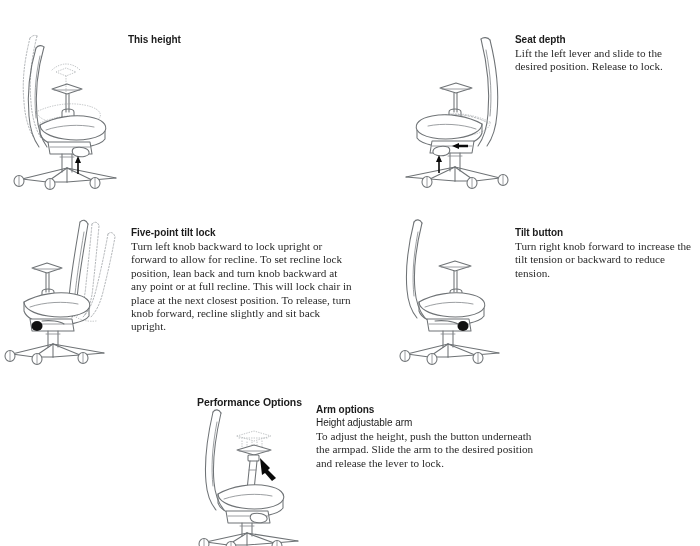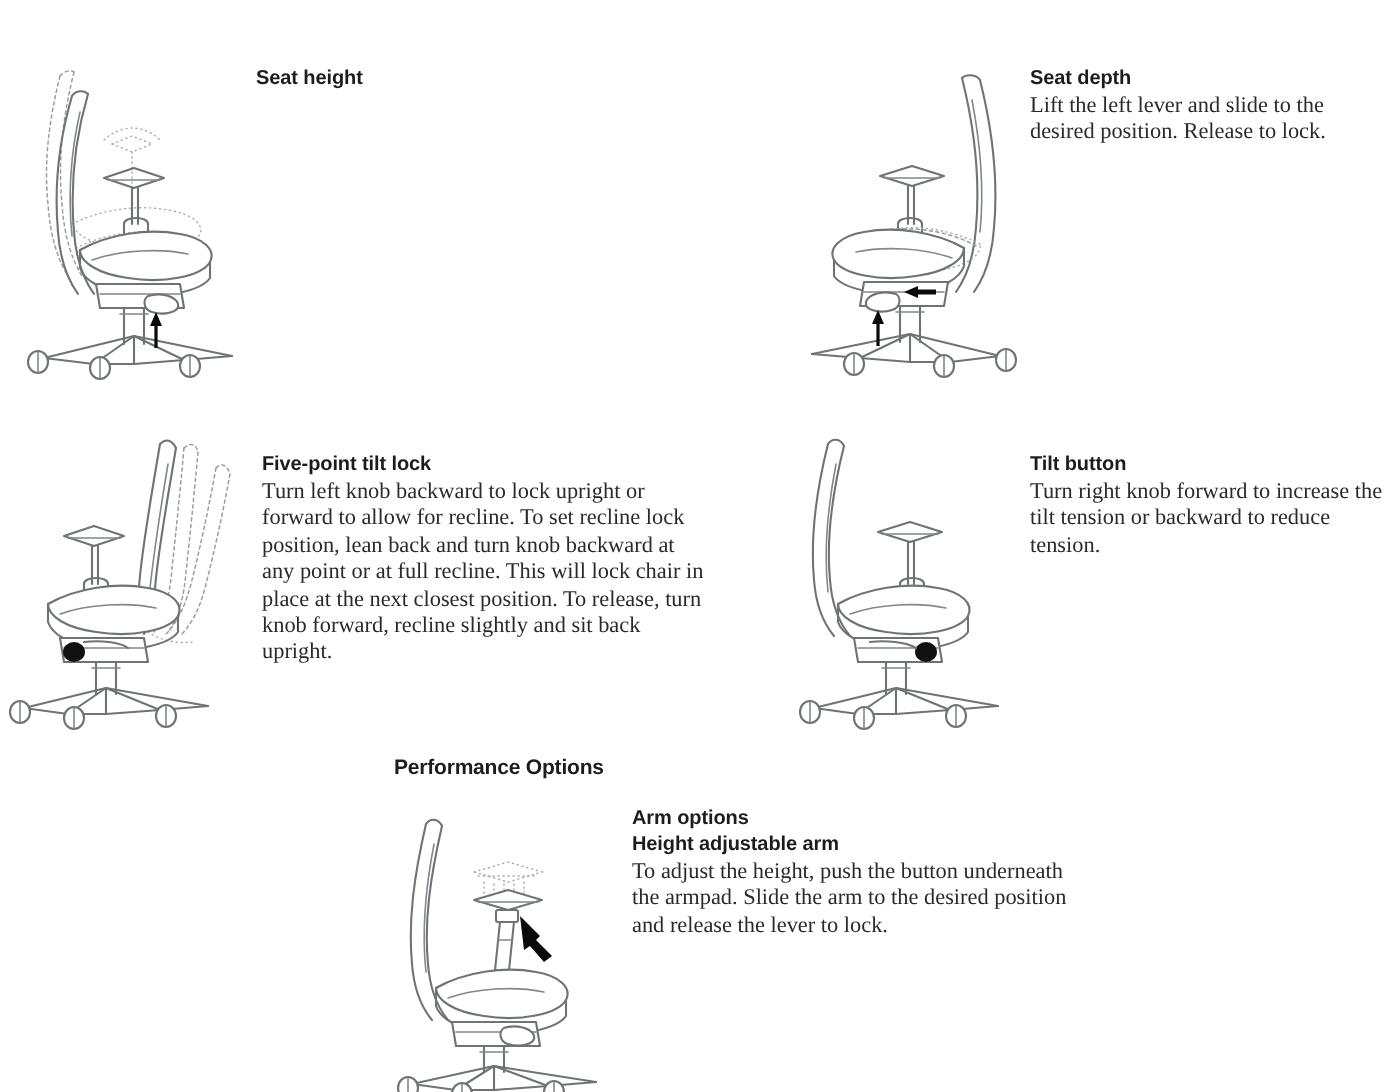--- a/index.html
+++ b/index.html
@@ -36,21 +36,21 @@
     font-family: "Liberation Sans", sans-serif;
     font-weight: bold;
     font-size: 10px;
     line-height: 13px;
     color: #1c1c1c;
     margin: 0;
     letter-spacing: -0.05px;
   }
   .tb-sub {
     font-family: "Liberation Sans", sans-serif;
-    font-weight: bold;
+    font-weight: normal;
     font-size: 10px;
     line-height: 13px;
     color: #1c1c1c;
     margin: 0;
     letter-spacing: -0.05px;
   }
   .tb-body {
     font-family: "Liberation Serif", serif;
     font-size: 11.2px;
     line-height: 13.4px;
@@ -144,21 +144,21 @@
         <path class="s-thin" d="M91 152 L91 162"></path>
       </g>
 
       <g class="arrow">
         <path d="M71 137 L74 130 L77 137 L74.8 137 L74.8 148 L73.2 148 L73.2 137 Z"></path>
       </g>
     </svg>
   </div>
 
   <div class="textblock" style="left:128px; top:33px; width:225px;">
-    <p class="tb-head">Seat height</p>
+    <p class="tb-head">This height</p>
   </div>
 
   <div class="illus" style="left:392px; top:26px;">
     <svg width="130" height="160" viewBox="0 0 130 160">
       <g transform="translate(130,0) scale(-1,1)">
 
         <g>
           <path class="s-main" d="M32 14 C25 42 23 66 25 88 C26 102 30 113 35 120"></path>
           <path class="s-main" d="M41 13 C34 41 32 65 34 88 C35 102 39 113 44 120"></path>
           <path class="s-main" d="M32 14 C34 11 39 11 41 13"></path>
@@ -356,21 +356,21 @@
         <path class="s-thin" d="M91 137 L91 147"></path>
       </g>
     </svg>
   </div>
 
   <div class="textblock" style="left:515px; top:226px; width:180px;">
     <p class="tb-head">Tilt button</p>
     <p class="tb-body">Turn right knob forward to increase the tilt tension or backward to reduce tension.</p>
   </div>
 
-  <div class="section-title" style="left:197px; top:378px;">Performance Options</div>
+  <div class="section-title" style="left:197px; top:396px;">Performance Options</div>
 
   <div class="illus" style="left:190px; top:402px;">
     <svg width="130" height="144" viewBox="0 0 130 144">
 
       <g>
         <path class="s-main" d="M23 10 C17 36 14 58 16 80 C17 93 21 102 26 108"></path>
         <path class="s-main" d="M31 11 C25 37 22 59 24 80 C25 93 29 102 34 108"></path>
         <path class="s-main" d="M23 10 C25 7 29 7 31 11"></path>
         <path class="s-thin" d="M27 20 C22 46 21 66 23 84"></path>
       </g>

